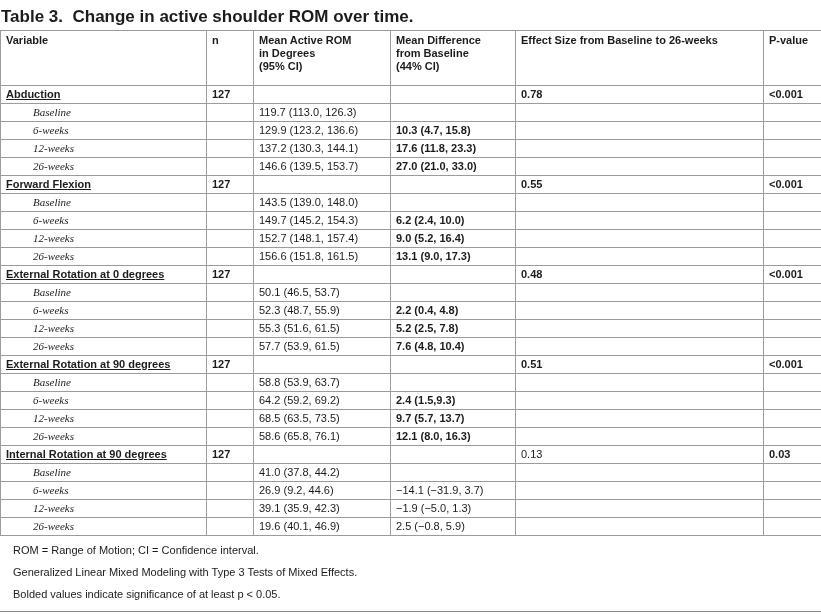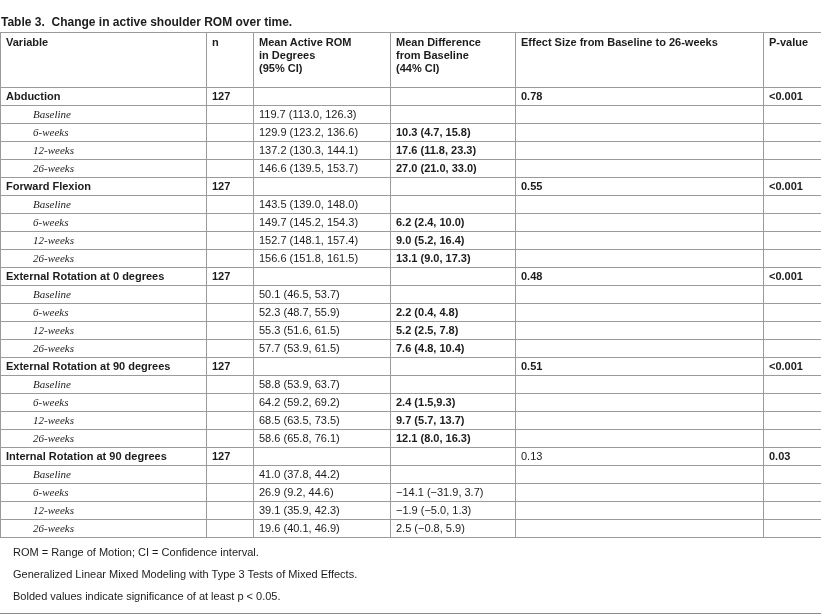--- a/index.html
+++ b/index.html
@@ -5,23 +5,23 @@
   html, body { margin: 0; padding: 0; background: #ffffff; }
   body {
     width: 821px; height: 615px;
     font-family: "Liberation Sans", sans-serif;
     color: #1c1c1c;
     -webkit-font-smoothing: antialiased;
   }
   .page { width: 821px; box-sizing: border-box; }
 
   .table-title {
-    font-size: 12px;
+    font-size: 17px;
     font-weight: bold;
-    padding: 15px 0 3px 1px;
+    padding: 7px 0 3px 1px;
     white-space: pre;
   }
 
   table {
     border-collapse: collapse;
     width: 821px;
     table-layout: fixed;
   }
   col.c-var  { width: 206px; }
   col.c-n    { width: 47px;  }
@@ -44,21 +44,21 @@
     line-height: 13px;
     height: 48px;
     margin-top: 33px;
   }
   td {
     padding: 1px 5px;
     height: 15px;
     line-height: 14px;
     white-space: nowrap;
   }
-  td.var-cell { font-weight: bold; }
+  td.var-cell { font-weight: bold; text-decoration: underline; }
   td.bold { font-weight: bold; }
   td.timepoint { font-style: italic; padding-left: 32px; font-weight: normal; font-family: Liberation Serif, serif; }
 
   .footnotes { padding: 8px 1px 0 1px; margin-left: 12px; }
   .footnote {
     font-size: 11px;
     line-height: 12px;
     margin: 0 0 10px 0;
   }
   .bottom-rule {

